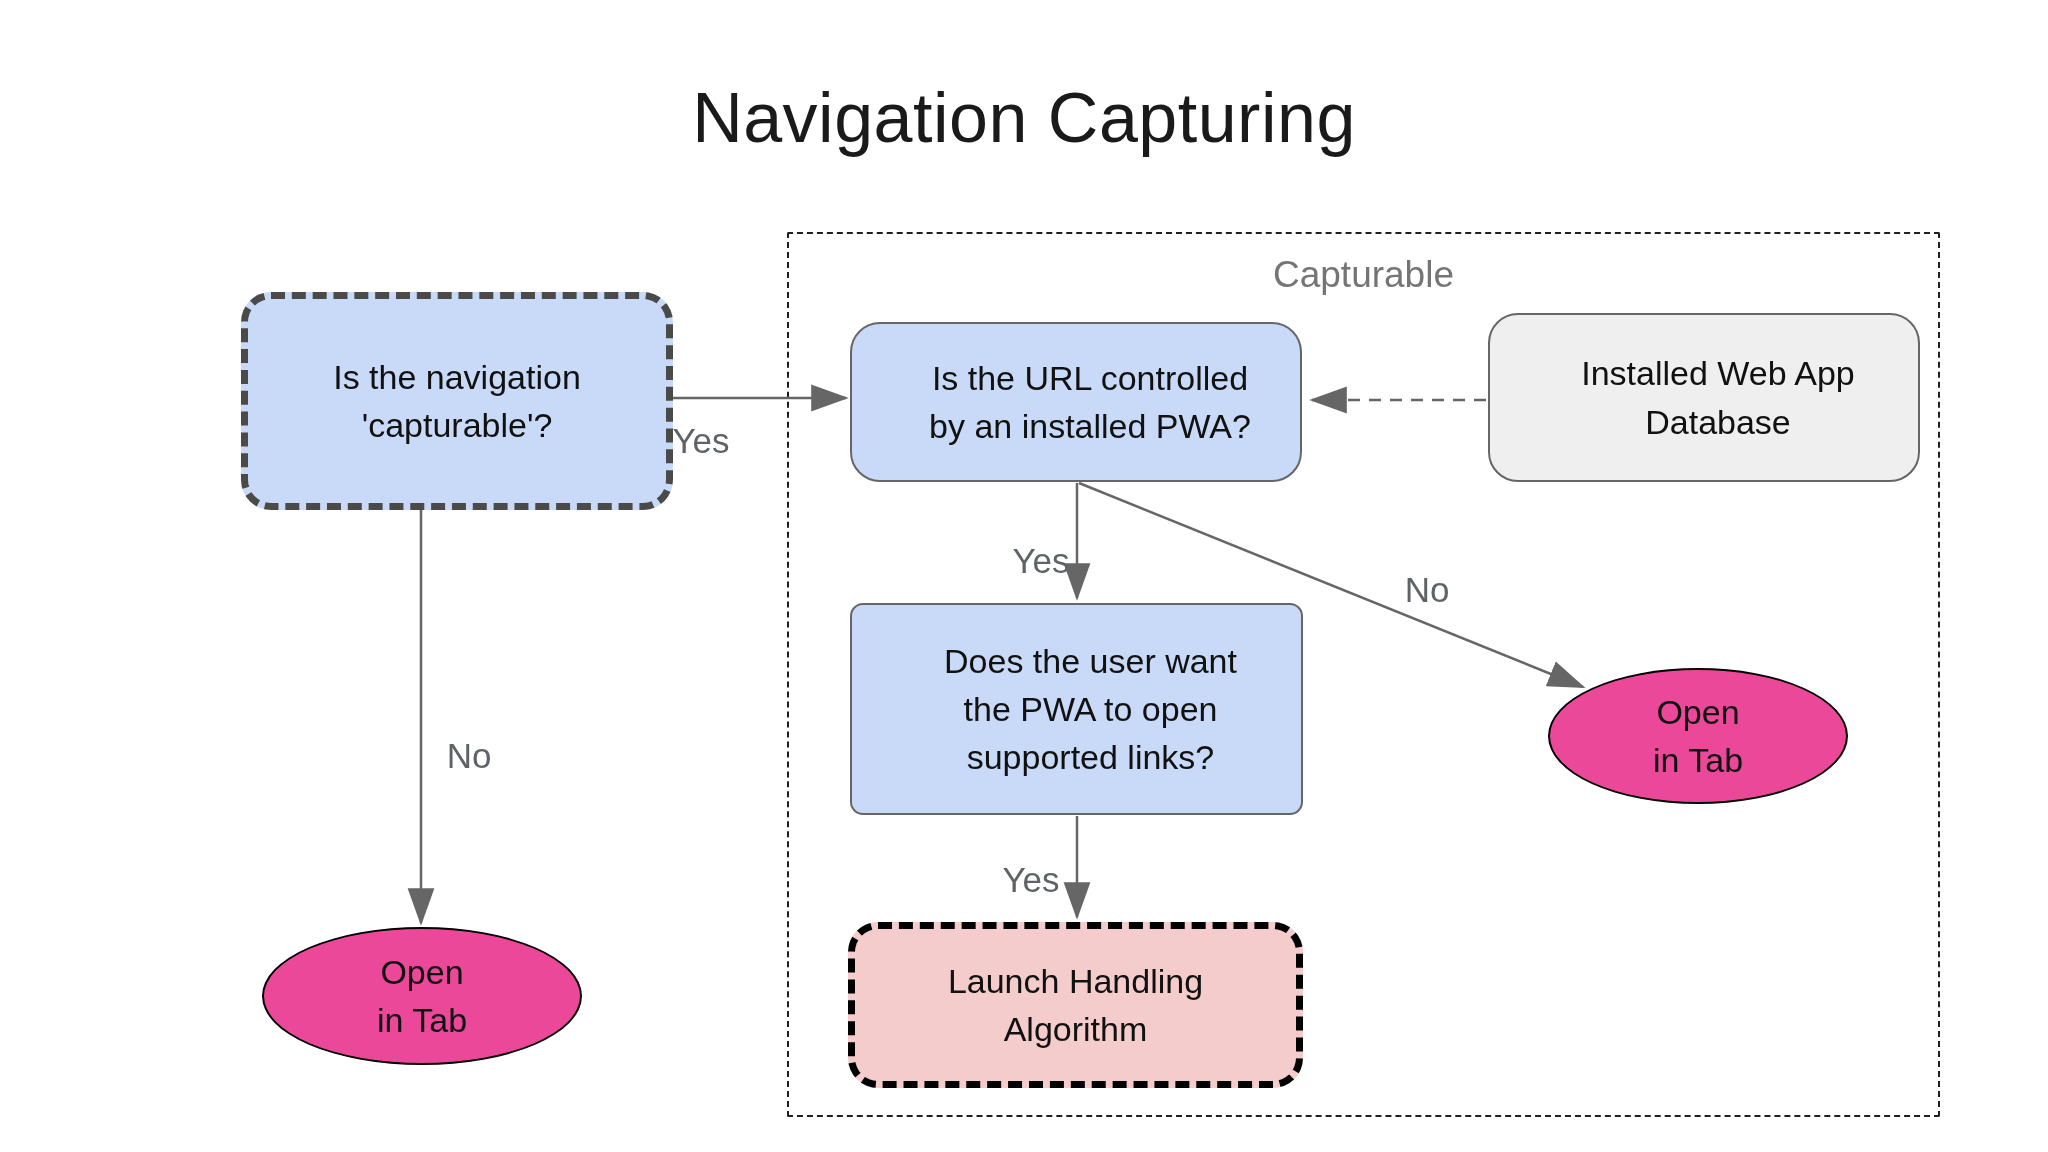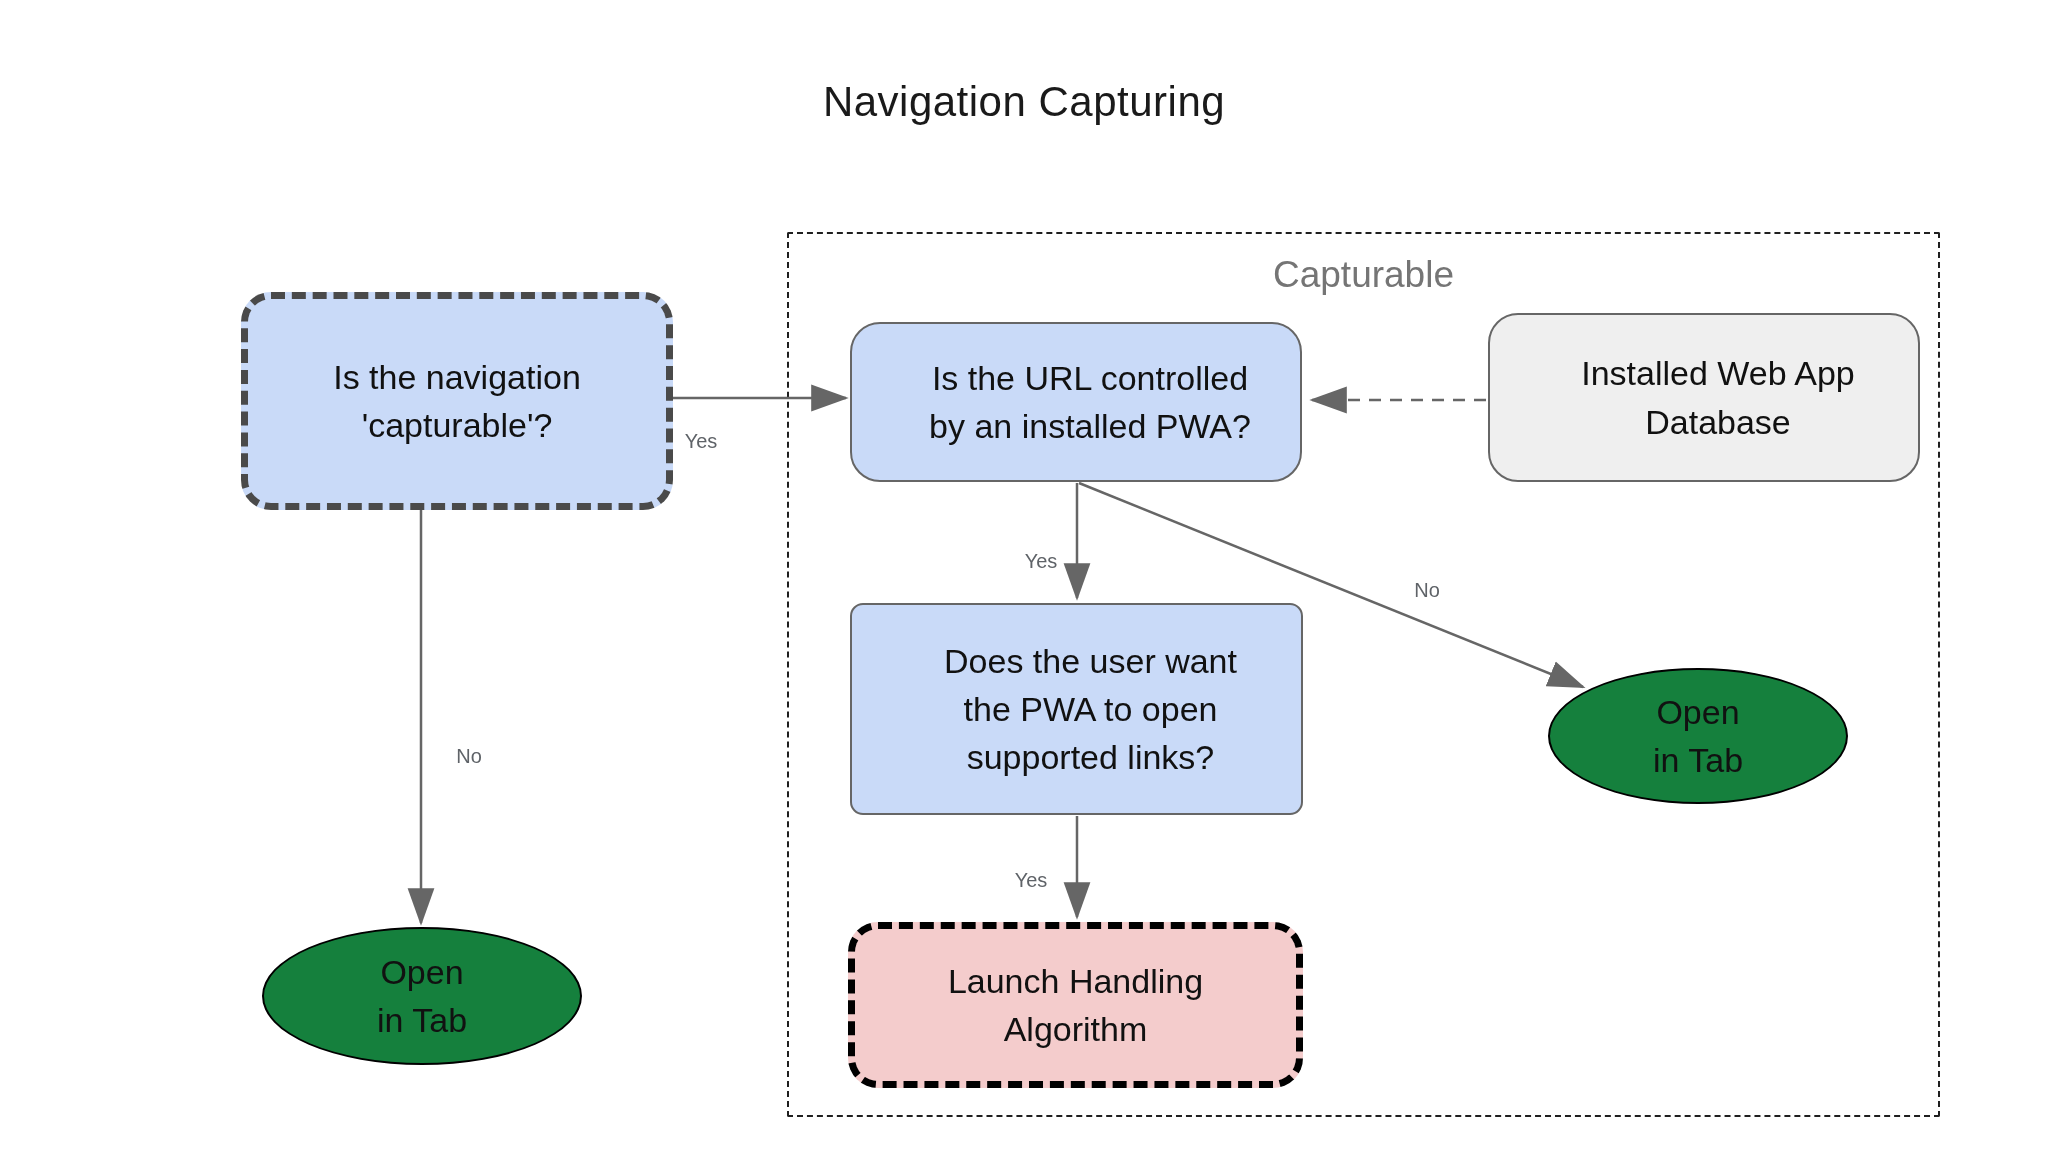--- a/index.html
+++ b/index.html
@@ -15,21 +15,21 @@
     background: #ffffff;
     overflow: hidden;
   }
   .title {
     position: absolute;
     left: 0;
     top: 78px;
     width: 2048px;
     margin: 0;
     text-align: center;
-    font-size: 42px;
+    font-size: 70px;
     font-weight: 400;
     color: #1a1a1a;
     letter-spacing: 0.5px;
   }
   .group-box {
     position: absolute;
     left: 787px;
     top: 232px;
     width: 1153px;
     height: 885px;
@@ -63,41 +63,41 @@
     text-align: center;
     font-size: 34px;
     line-height: 1.42;
     color: #111111;
     white-space: pre-line;
   }
   .rounded {
     border-radius: 30px;
   }
   .blue   { background: #c9daf8; }
-  .green  { background: #15803d; }
+  .green  { background: #ec4899; }
   .pink   { background: #f4cccc; }
   .gray   { background: #efefef; }
   .solid-border  { border: 2.5px solid #666666; padding-left: 28px; }
   .dashed-dark   { border: 7px dashed #4a4a4a; }
   .dashed-black  { border: 7px dashed #000000; }
   .ellipse {
     border-radius: 50%;
     border: 2.5px solid #000000;
   }
   .node-nav-capturable { left: 205px; top: 292px; width: 432px; height: 218px; margin-left: 36px; }
   .node-url-controlled { left: 850px; top: 322px; width: 452px; height: 160px; }
   .node-installed-db   { left: 1488px; top: 313px; width: 432px; height: 169px; }
   .node-user-wants     { left: 850px; top: 603px; width: 453px; height: 212px; border-radius: 13px; }
   .node-launch         { left: 848px; top: 922px; width: 455px; height: 166px; }
   .node-tab-left       { left: 262px; top: 927px; width: 320px; height: 138px; }
   .node-tab-right      { left: 1548px; top: 668px; width: 300px; height: 136px; }
   .edge-label {
     position: absolute;
     transform: translate(-50%, -50%);
-    font-size: 20px;
+    font-size: 35px;
     color: #5f6368;
     white-space: nowrap;
   }
   .lbl-yes-1 { left: 701px;  top: 441px; }
   .lbl-no-1  { left: 469px;  top: 756px; }
   .lbl-yes-2 { left: 1041px; top: 561px; }
   .lbl-no-2  { left: 1427px; top: 590px; }
   .lbl-yes-3 { left: 1031px; top: 880px; }
 </style>
 </head>

